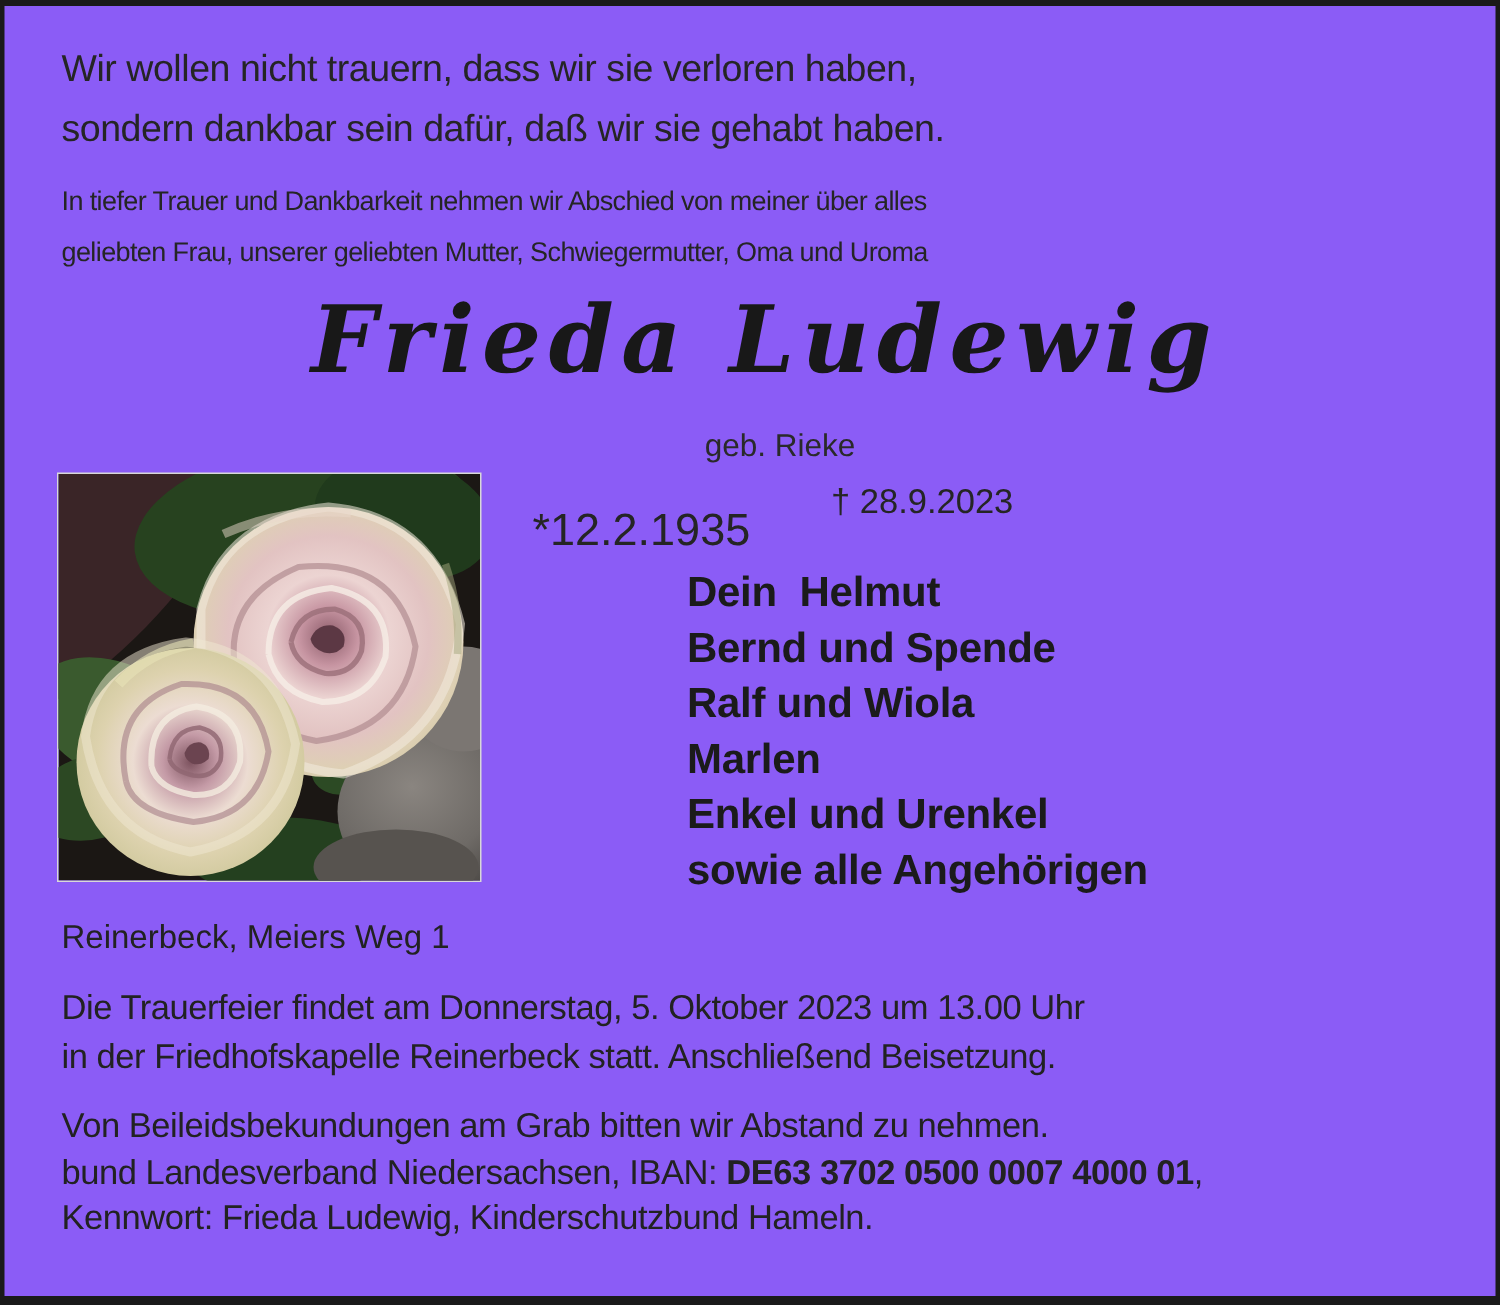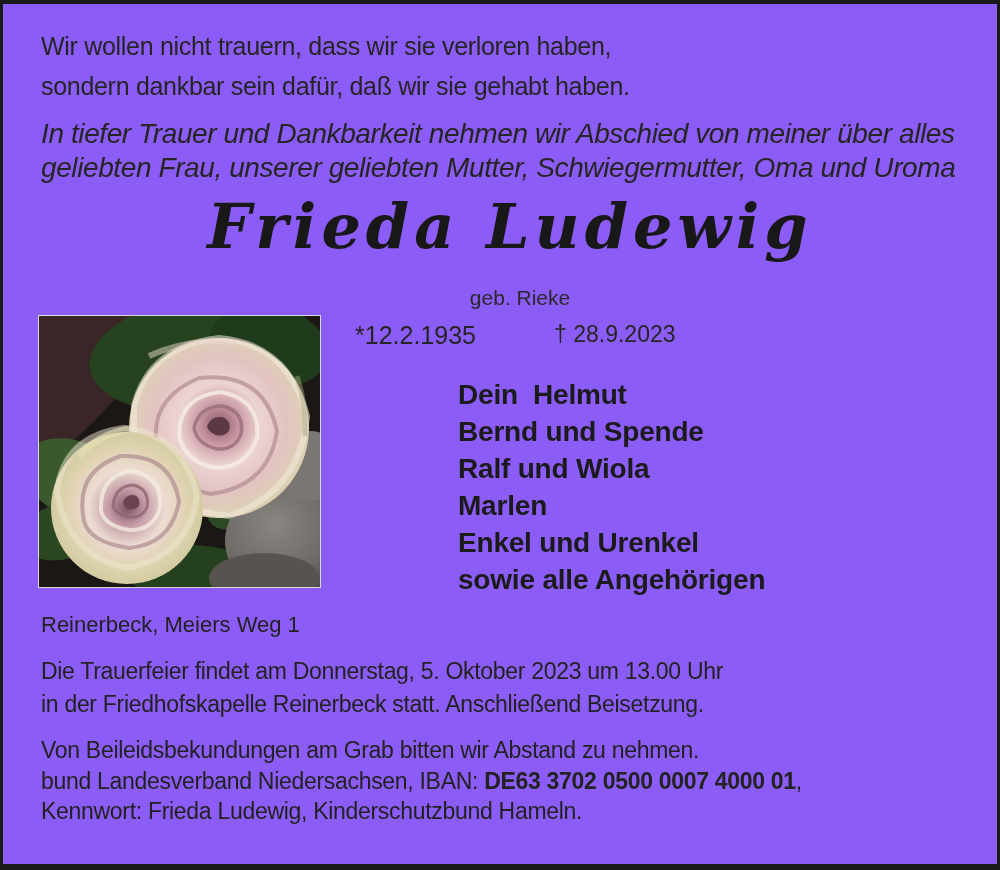--- a/index.html
+++ b/index.html
@@ -16,37 +16,37 @@
     color:#1e1e1e;
   }
   .abs{position:absolute;}
   .verse{
     left:38px;top:22px;
     font-size:25px;font-weight:400;letter-spacing:-0.3px;
     line-height:40px;color:#252525;
   }
   .intro{
     left:38px;top:113px;
-    font-size:28px;letter-spacing:-0.4px;
-    line-height:34px;color:#252525;font-style:italic;
+    font-size:18px;letter-spacing:-0.4px;
+    line-height:34px;color:#252525;
   }
   .deceased-name{
     left:0;top:186px;width:100%;
     text-align:center;
     font-family:"DejaVu Serif","Liberation Serif",serif;
     font-style:italic;font-weight:600;
     font-size:62px;letter-spacing:5px;
     color:#181818;
     padding-left:10px;
   }
   .maiden{
     left:0;top:282px;width:100%;
     text-align:center;font-size:21px;color:#2a2a2a;margin-left:20px;
   }
-  .birth-date{left:352px;top:317px;font-size:25px;color:#252525;}
+  .birth-date{left:352px;top:333px;font-size:30px;color:#252525;}
   .death-date{left:551px;top:317px;font-size:23px;color:#252525;}
   .photo{
     left:35px;top:311px;width:283px;height:273px;
     border:1px solid #d8d8d8;box-sizing:border-box;
   }
   .mourners{
     left:455px;top:372px;
     font-size:28px;font-weight:700;letter-spacing:-0.2px;
     line-height:37px;color:#1b1b1b;
   }

